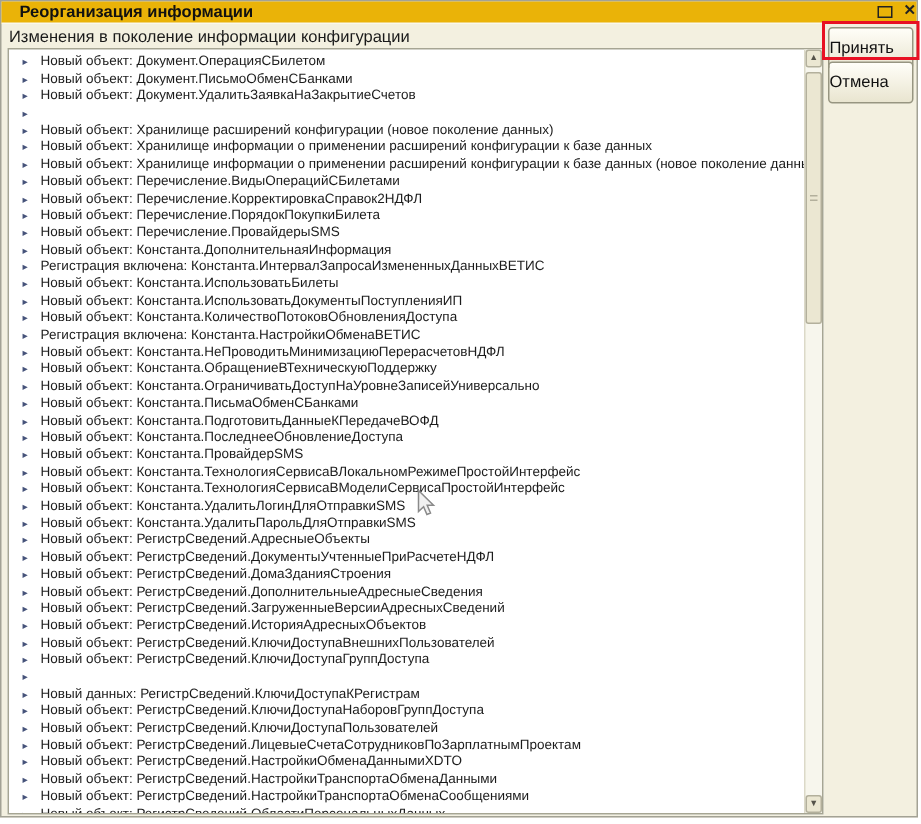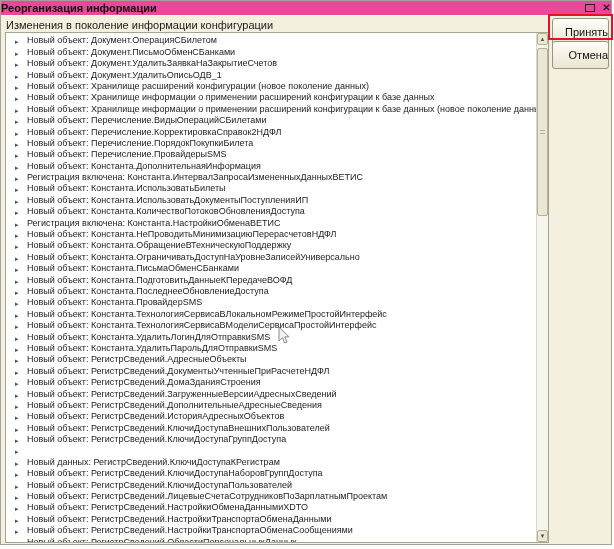--- a/index.html
+++ b/index.html
@@ -1,22 +1,22 @@
 <!DOCTYPE html>
 <html><head>
 <meta charset="utf-8">
 <style>
   * { margin:0; padding:0; box-sizing:border-box; }
   html,body { width:614px; height:549px; background:#ffffff; overflow:hidden;
               font-family:"Liberation Sans", sans-serif; }
   #window { position:absolute; left:0; top:0; width:612px; height:545px;
             background:#f3f0e0; border:1px solid #a3a295; }
   #titlebar { position:absolute; left:0; top:0; right:0; height:15px;
-              background:#ec4899; border-bottom:1px solid #f9f8ef;
-              display:flex; align-items:center; padding-left:0; }
+              background:#eab308; border-bottom:1px solid #f9f8ef;
+              display:flex; align-items:center; padding-left:12px; }
   #title { font-size:11px; font-weight:bold; color:#111; white-space:nowrap; }
   #maximize-btn { position:absolute; left:584px; top:3px; width:10px; height:8px;
                   border:1px solid #222; background:transparent; cursor:default; }
   #close-btn { position:absolute; left:599px; top:0px; width:13px; height:14px;
                font-size:10px; font-weight:bold; color:#222; text-align:center;
                line-height:14px; cursor:default; }
   #subtitle { position:absolute; left:5px; top:18px; font-size:11px; color:#1a1a1a;
               white-space:nowrap; }
   #listbox { position:absolute; left:4px; top:31px; width:544px; height:511px;
              background:#ffffff; border:1px solid #a6a593; display:flex; }
@@ -35,21 +35,21 @@
                 font-size:6px; color:#55534a; }
   #scroll-track { flex:1 1 auto; position:relative; }
   #scroll-thumb { position:absolute; left:0; right:0; top:3px; height:168px;
                   background:#ebe7d2; border:1px solid #b3b09c; border-radius:2px; }
   #scroll-grip { position:absolute; left:2px; right:2px; top:50%; height:4px;
                  margin-top:-2px; border-top:1px solid #b3b09c;
                  border-bottom:1px solid #b3b09c; }
   
   .btn { position:absolute; width:57px; height:28px; font-size:11px; color:#111;
          background:linear-gradient(#fffef8,#e9e5d0); border:1px solid #979581;
-         border-radius:3px; text-align:right; line-height:16px; cursor:default; }
+         border-radius:3px; text-align:left; line-height:16px; cursor:default; }
   #accept-btn { left:551px; top:17px; }
   #cancel-btn { left:551px; top:40px; }
   #annotation-box { position:absolute; left:547px; top:13px; width:65px; height:26px;
                     border:2px solid #e81123; pointer-events:none; }
   #cursor { position:absolute; left:278px; top:326px; width:13px; height:20px;
             pointer-events:none; }
 </style>
 </head>
 <body>
 
@@ -72,21 +72,20 @@
         <div class="row">
           <span class="bullet">▸</span>
           <span class="rowtext">Новый объект: Документ.ПисьмоОбменСБанками</span>
         </div>
         <div class="row">
           <span class="bullet">▸</span>
           <span class="rowtext">Новый объект: Документ.УдалитьЗаявкаНаЗакрытиеСчетов</span>
         </div>
         <div class="row">
           <span class="bullet">▸</span>
-          <span class="rowtext">Новый объект: Документ.УдалитьОписьОДВ_1</span>
         </div>
         <div class="row">
           <span class="bullet">▸</span>
           <span class="rowtext">Новый объект: Хранилище расширений конфигурации (новое поколение данных)</span>
         </div>
         <div class="row">
           <span class="bullet">▸</span>
           <span class="rowtext">Новый объект: Хранилище информации о применении расширений конфигурации к базе данных</span>
         </div>
         <div class="row">
@@ -184,25 +183,25 @@
         <div class="row">
           <span class="bullet">▸</span>
           <span class="rowtext">Новый объект: РегистрСведений.ДокументыУчтенныеПриРасчетеНДФЛ</span>
         </div>
         <div class="row">
           <span class="bullet">▸</span>
           <span class="rowtext">Новый объект: РегистрСведений.ДомаЗданияСтроения</span>
         </div>
         <div class="row">
           <span class="bullet">▸</span>
+          <span class="rowtext">Новый объект: РегистрСведений.ДополнительныеАдресныеСведения</span>
+        </div>
+        <div class="row">
+          <span class="bullet">▸</span>
           <span class="rowtext">Новый объект: РегистрСведений.ЗагруженныеВерсииАдресныхСведений</span>
-        </div>
-        <div class="row">
-          <span class="bullet">▸</span>
-          <span class="rowtext">Новый объект: РегистрСведений.ДополнительныеАдресныеСведения</span>
         </div>
         <div class="row">
           <span class="bullet">▸</span>
           <span class="rowtext">Новый объект: РегистрСведений.ИсторияАдресныхОбъектов</span>
         </div>
         <div class="row">
           <span class="bullet">▸</span>
           <span class="rowtext">Новый объект: РегистрСведений.КлючиДоступаВнешнихПользователей</span>
         </div>
         <div class="row">

